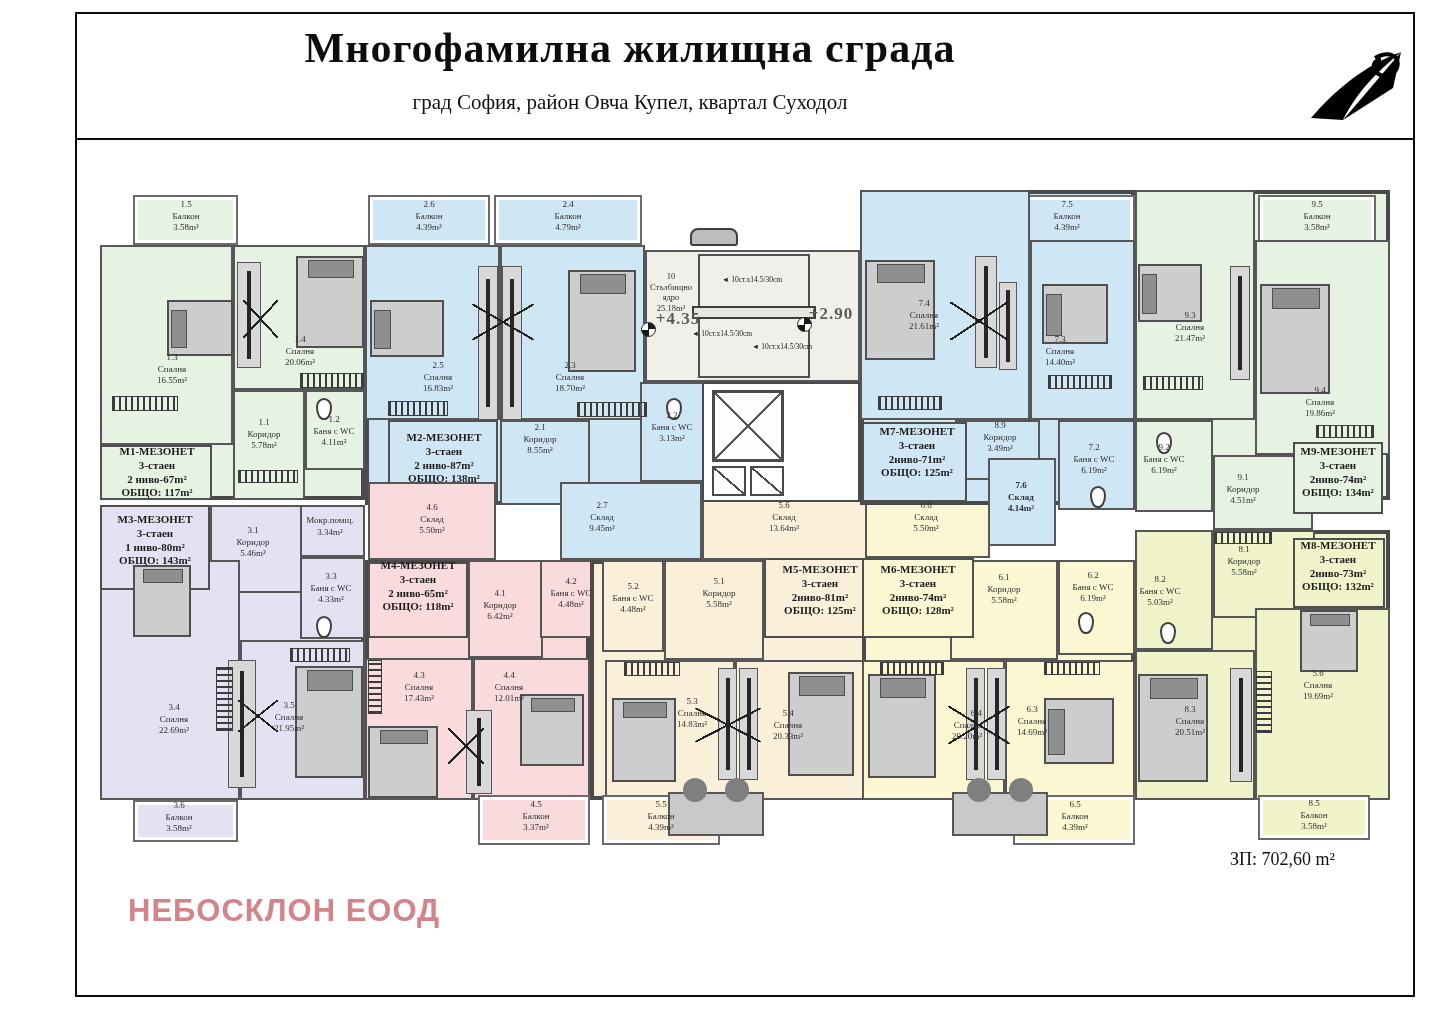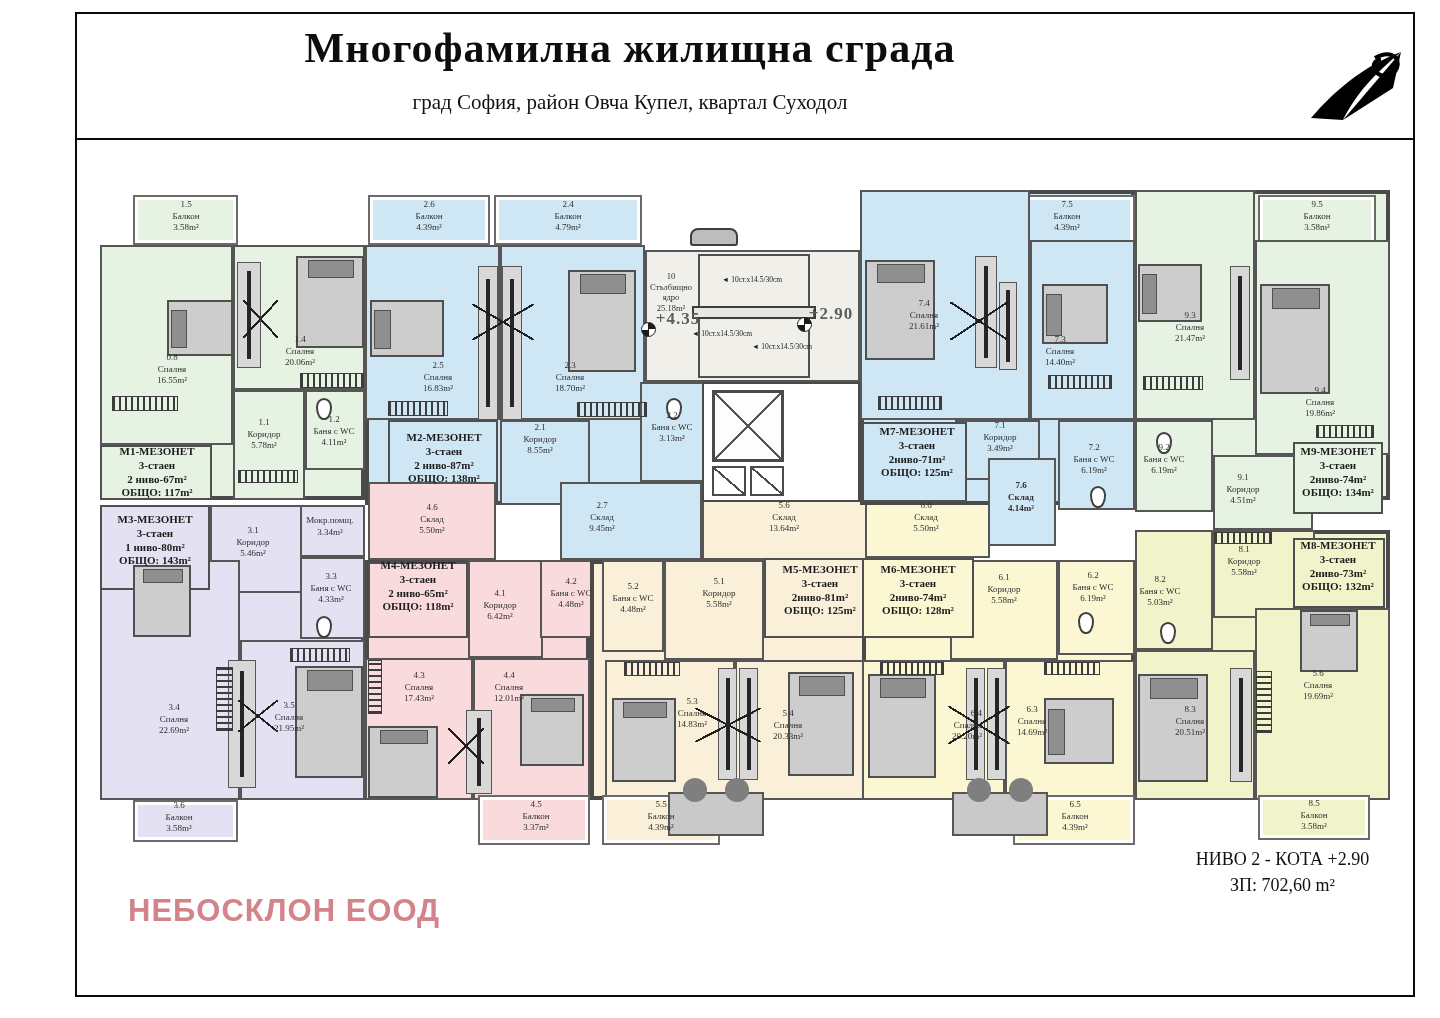--- a/index.html
+++ b/index.html
@@ -275,21 +275,21 @@
       <div class="ch" style="left: 14%;"></div>
       <div class="ch" style="right: 14%;"></div>
     </div>
     <div class="abs f-table2" style="left: 952px; top: 792px; width: 96px; height: 44px;">
       <div class="ch" style="left: 14%;"></div>
       <div class="ch" style="right: 14%;"></div>
     </div>
     <div class="abs rlabel" style="left: 186px; top: 217px; position: absolute;">1.5
 Балкон
 3.58m²</div>
-    <div class="abs rlabel" style="left: 172px; top: 370px; position: absolute;">0.8
+    <div class="abs rlabel" style="left: 172px; top: 370px; position: absolute;">1.3
 Спалня
 16.55m²</div>
     <div class="abs rlabel" style="left: 300px; top: 352px; position: absolute;">1.4
 Спалня
 20.06m²</div>
     <div class="abs rlabel" style="left: 264px; top: 435px; position: absolute;">1.1
 Коридор
 5.78m²</div>
     <div class="abs rlabel" style="left: 334px; top: 432px; position: absolute;">1.2
 Баня с WC
@@ -412,21 +412,21 @@
 ОБЩО: 128m²</div>
     <div class="abs rlabel" style="left: 1067px; top: 217px; position: absolute;">7.5
 Балкон
 4.39m²</div>
     <div class="abs rlabel" style="left: 924px; top: 316px; position: absolute;">7.4
 Спалня
 21.61m²</div>
     <div class="abs rlabel" style="left: 1060px; top: 352px; position: absolute;">7.3
 Спалня
 14.40m²</div>
-    <div class="abs rlabel" style="left: 1000px; top: 438px; position: absolute;">7.1
+    <div class="abs rlabel" style="left: 1000px; top: 438px; position: absolute;">8.9
 Коридор
 3.49m²</div>
     <div class="abs rlabel" style="left: 1094px; top: 460px; position: absolute;">7.2
 Баня с WC
 6.19m²</div>
     <div class="abs rlabel" style="left: 1021px; top: 498px; position: absolute; font-weight: bold;">7.6
 Склад
 4.14m²</div>
     <div class="abs mezlabel" style="left: 917px; top: 452px; position: absolute;">М7-МЕЗОНЕТ
 3-стаен
@@ -475,16 +475,15 @@
 ядро
 25.18m²</div>
     <div class="abs dim" style="left: 752px; top: 279px; position: absolute;">◄ 10ст.х14.5/30cm</div>
     <div class="abs dim" style="left: 722px; top: 333px; position: absolute;">◄ 10ст.х14.5/30cm</div>
     <div class="abs dim" style="left: 782px; top: 346px; position: absolute;">◄ 10ст.х14.5/30cm</div>
     <div class="abs lvl" style="left: 678px; top: 319px; position: absolute;">+4.35</div>
     <div class="abs lvl" style="left: 831px; top: 314px; position: absolute;">+2.90</div>
   </div>
 
 <div class="abs" id="level-info">
-  <div>НИВО 2 - КОТА +2.90</div>
   <div>ЗП: 702,60 m²</div>
 </div>
 <div class="abs" id="watermark">НЕБОСКЛОН ЕООД</div>
 
 </body></html>

